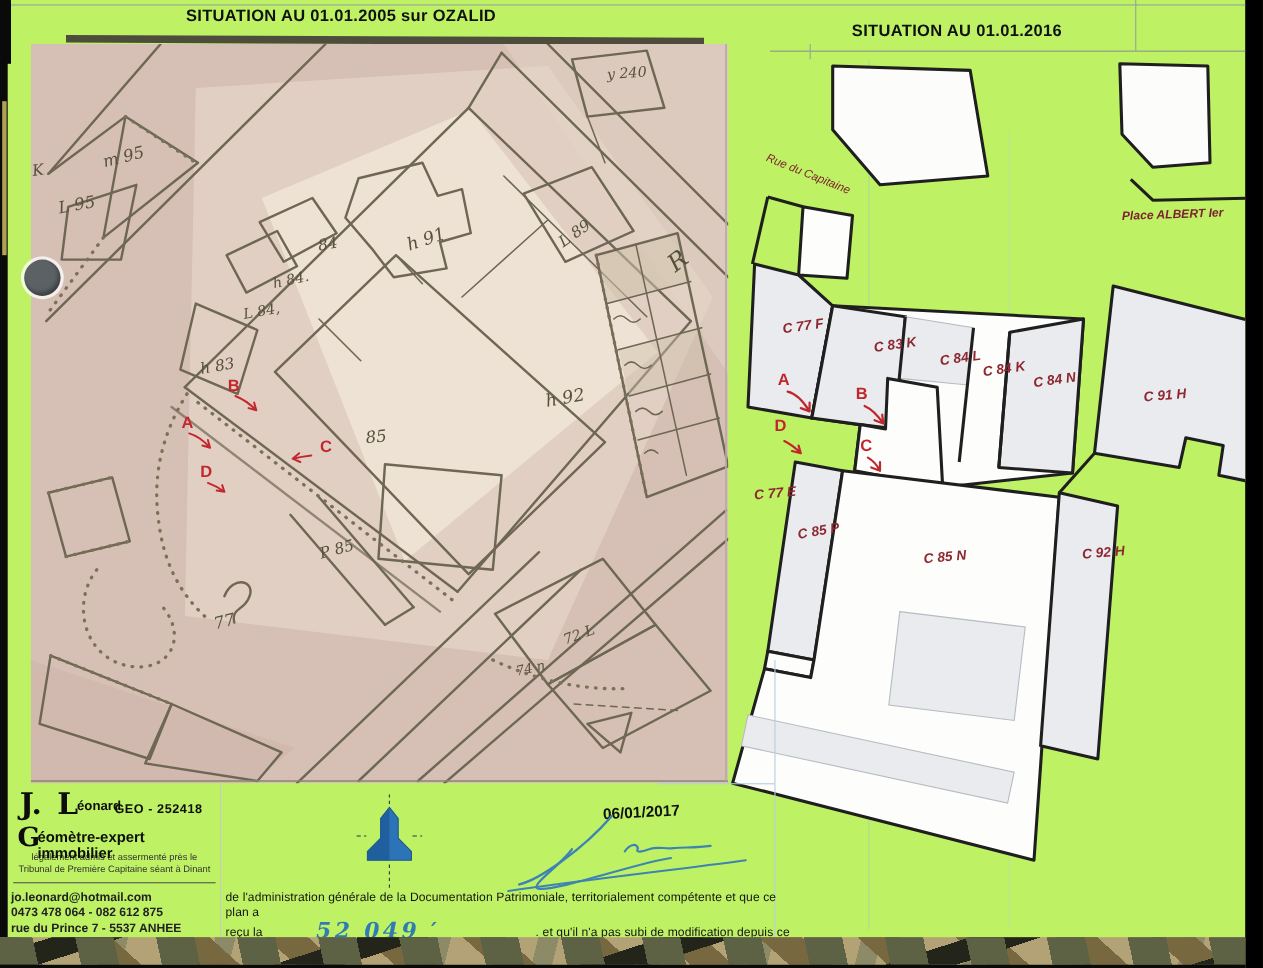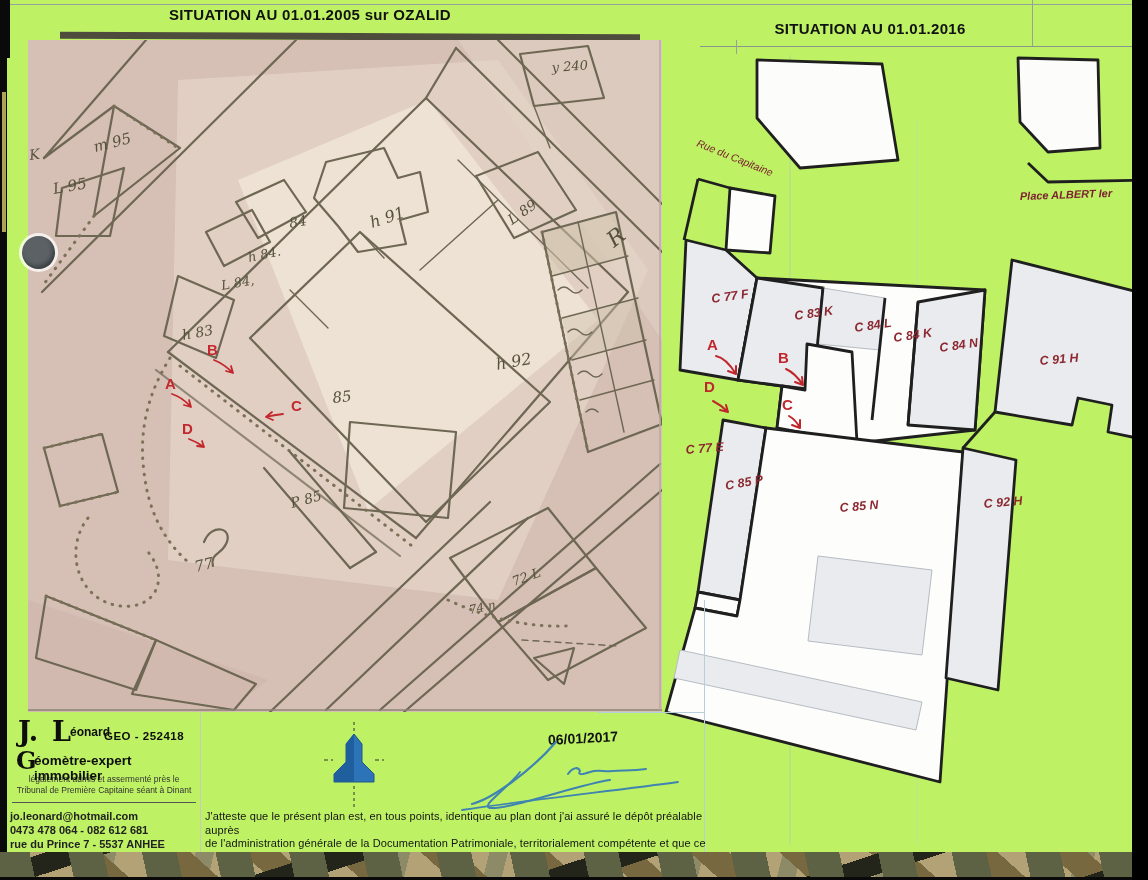--- a/index.html
+++ b/index.html
@@ -272,21 +272,21 @@
       <span style="position:absolute;left:60px;top:11px;font-size:12px;font-weight:bold;color:#0d0d0d;">éonard</span>
     </div>
     <div style="position:relative;height:26px;">
       <span class="big-letter" style="position:absolute;left:6px;top:-2px;font-size:24px;">G</span>
       <span style="position:absolute;left:24px;top:5px;font-size:13.5px;font-weight:bold;color:#0d0d0d;">éomètre-expert immobilier</span>
     </div>
     <div class="accred">légalement admis et assermenté près le</div>
     <div class="accred">Tribunal de Première Capitaine séant à Dinant</div>
     <div style="height:1px;background:#555;margin:7px 2px 6px 2px;"></div>
     <div class="contact">jo.leonard@hotmail.com</div>
-    <div class="contact">0473 478 064 - 082 612 681</div>
+    <div class="contact">0473 478 064 - 082 612 875</div>
     <div class="contact">rue du Prince 7 - 5537 ANHEE</div>
   </div>
 
   <div class="abs" style="left:104px;top:730px;font-size:11.5px;font-weight:bold;letter-spacing:.5px;color:#0d0d0d;">GEO - 252418</div>
 
   <svg class="abs" style="left:324px;top:722px;" width="60" height="86" viewBox="0 0 60 86">
     <line x1="30" y1="0" x2="30" y2="14" stroke="#333" stroke-width="1" stroke-dasharray="3 3"></line>
     <line x1="30" y1="64" x2="30" y2="86" stroke="#333" stroke-width="1" stroke-dasharray="3 3"></line>
     <line x1="0" y1="38" x2="9" y2="38" stroke="#333" stroke-width="1" stroke-dasharray="4 3"></line>
     <line x1="51" y1="38" x2="60" y2="38" stroke="#333" stroke-width="1" stroke-dasharray="4 3"></line>
@@ -296,21 +296,20 @@
 
   <div class="abs date-txt" style="left:548px;top:730px;transform:rotate(-3deg);">06/01/2017</div>
   <svg class="abs" style="left:460px;top:738px;" width="222" height="74" viewBox="0 0 222 74">
     <path d="M96,4 C70,34 30,62 12,66" stroke="#3f83b2" stroke-width="2.2" fill="none" stroke-linecap="round"></path>
     <path d="M60,34 C46,52 20,68 30,70 C48,72 120,46 150,42" stroke="#3f83b2" stroke-width="2" fill="none" stroke-linecap="round"></path>
     <path d="M108,36 C112,30 118,28 120,33 C117,38 124,36 130,34 C138,31 144,34 152,33 C162,32 172,33 186,31" stroke="#3f83b2" stroke-width="2" fill="none" stroke-linecap="round"></path>
     <path d="M2,72 C70,62 160,52 218,44" stroke="#3f83b2" stroke-width="1.8" fill="none" stroke-linecap="round"></path>
   </svg>
 
   <div class="abs attest" style="left:205px;top:810px;width:516px;">
-    <div>J'atteste que le présent plan est, en tous points, identique au plan dont j'ai assuré le dépôt préalable auprès</div>
     <div>de l'administration générale de la Documentation Patrimoniale, territorialement compétente et que ce plan a</div>
     <div style="display:flex;align-items:baseline;gap:8px;margin-top:1px;">
       <span>reçu la référence</span>
       <span class="handwriting" style="position:relative;top:2px;">52 049  ′ 10·199</span>
       <span>. et qu'il n'a pas subi de modification depuis ce dépôt.</span>
     </div>
   </div>
 
   <div class="abs camo" style="left:0;top:852px;width:1148px;height:25px;"></div>
   <div class="abs edge-black" style="left:0;top:877px;width:1148px;height:3px;"></div>

